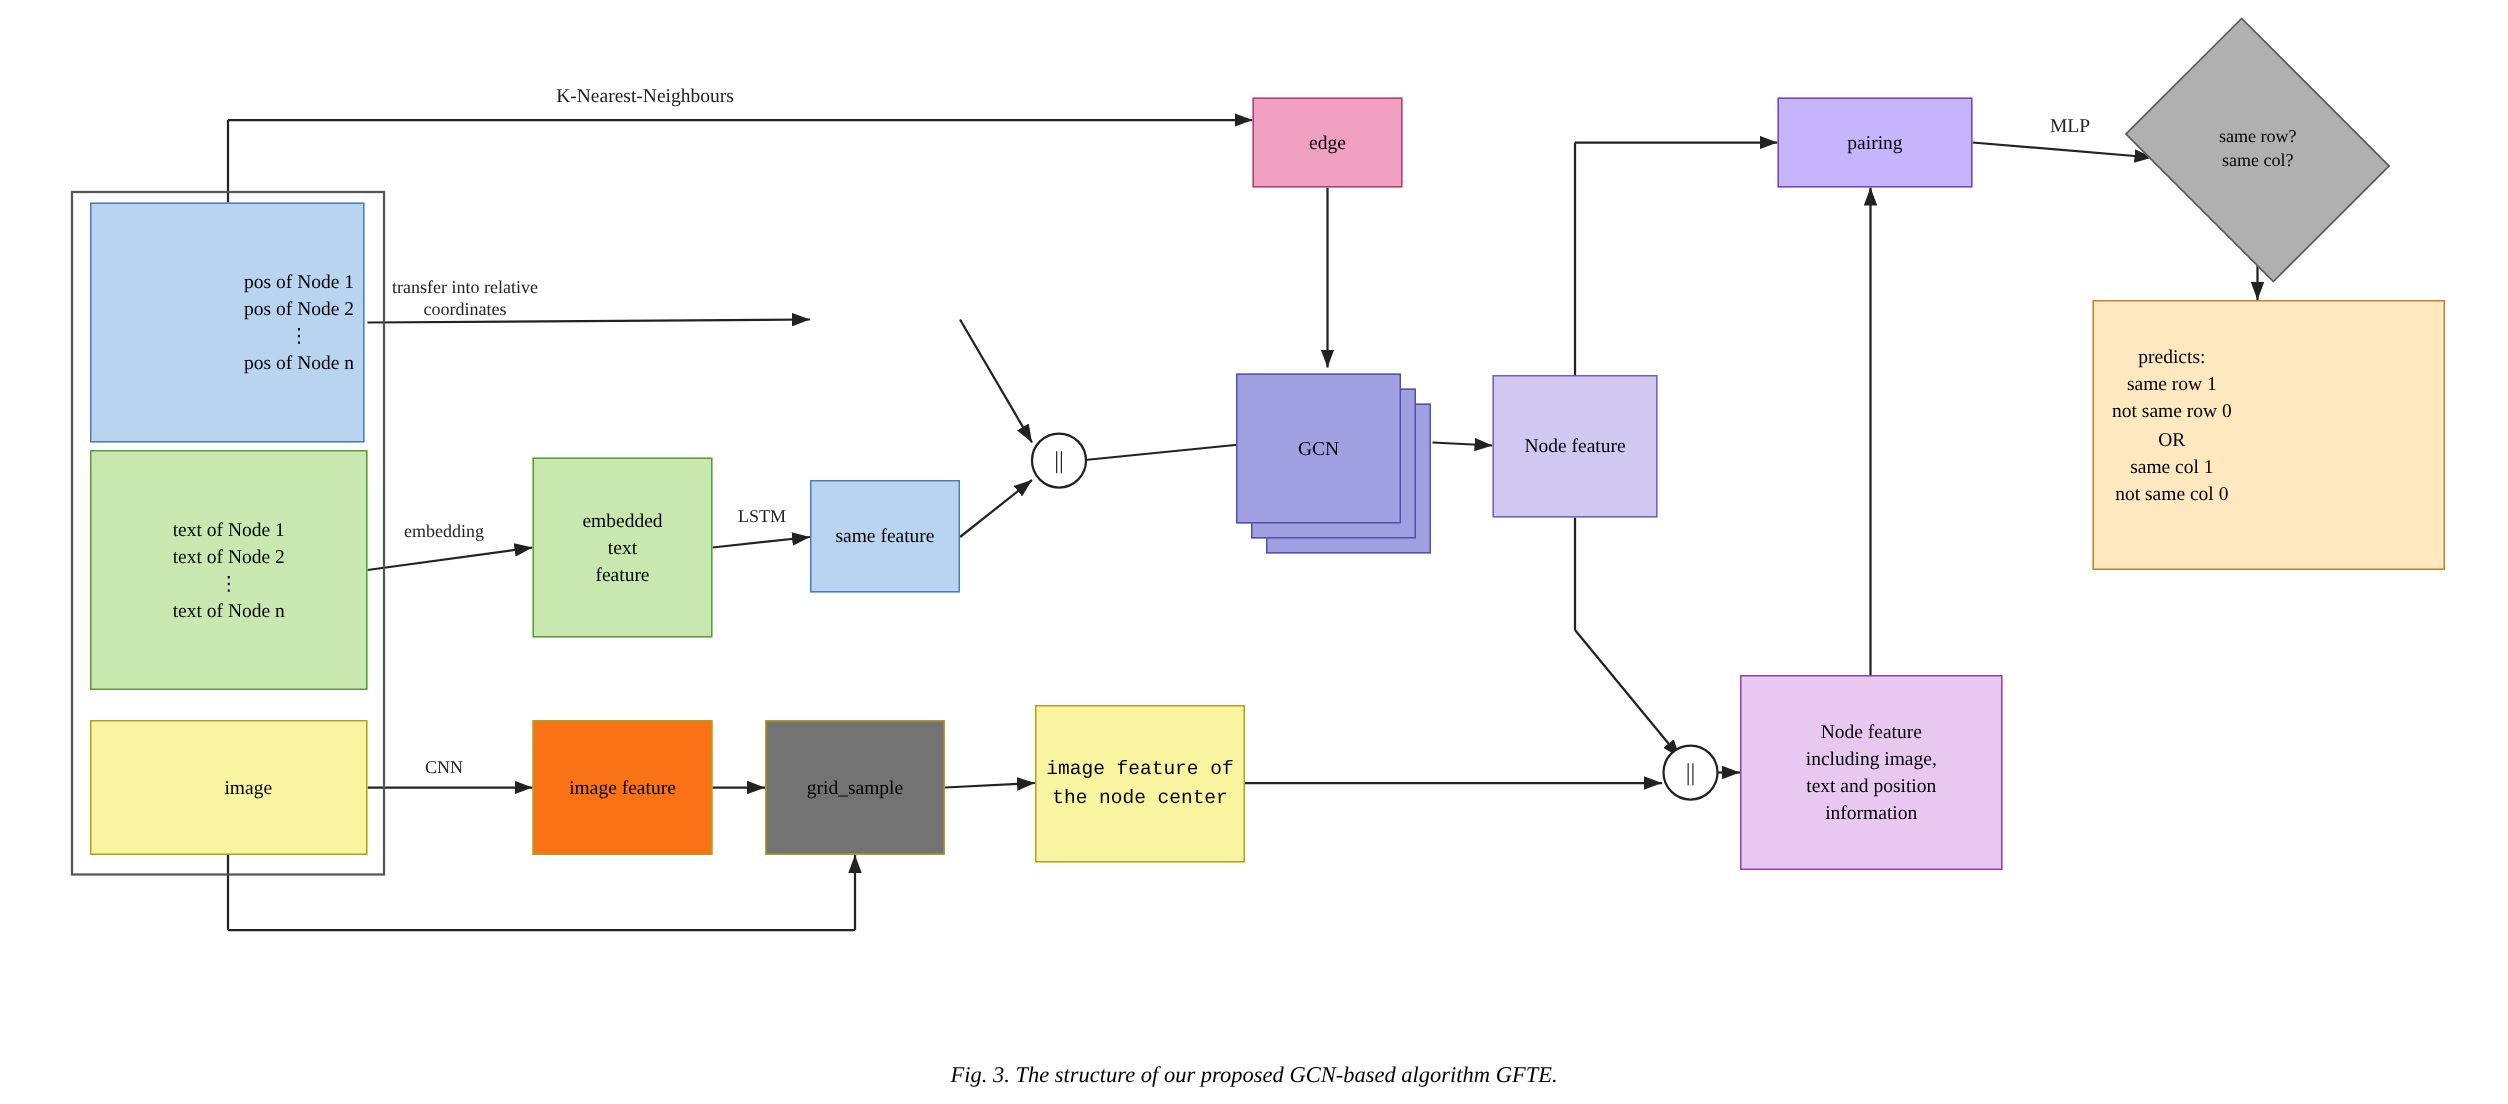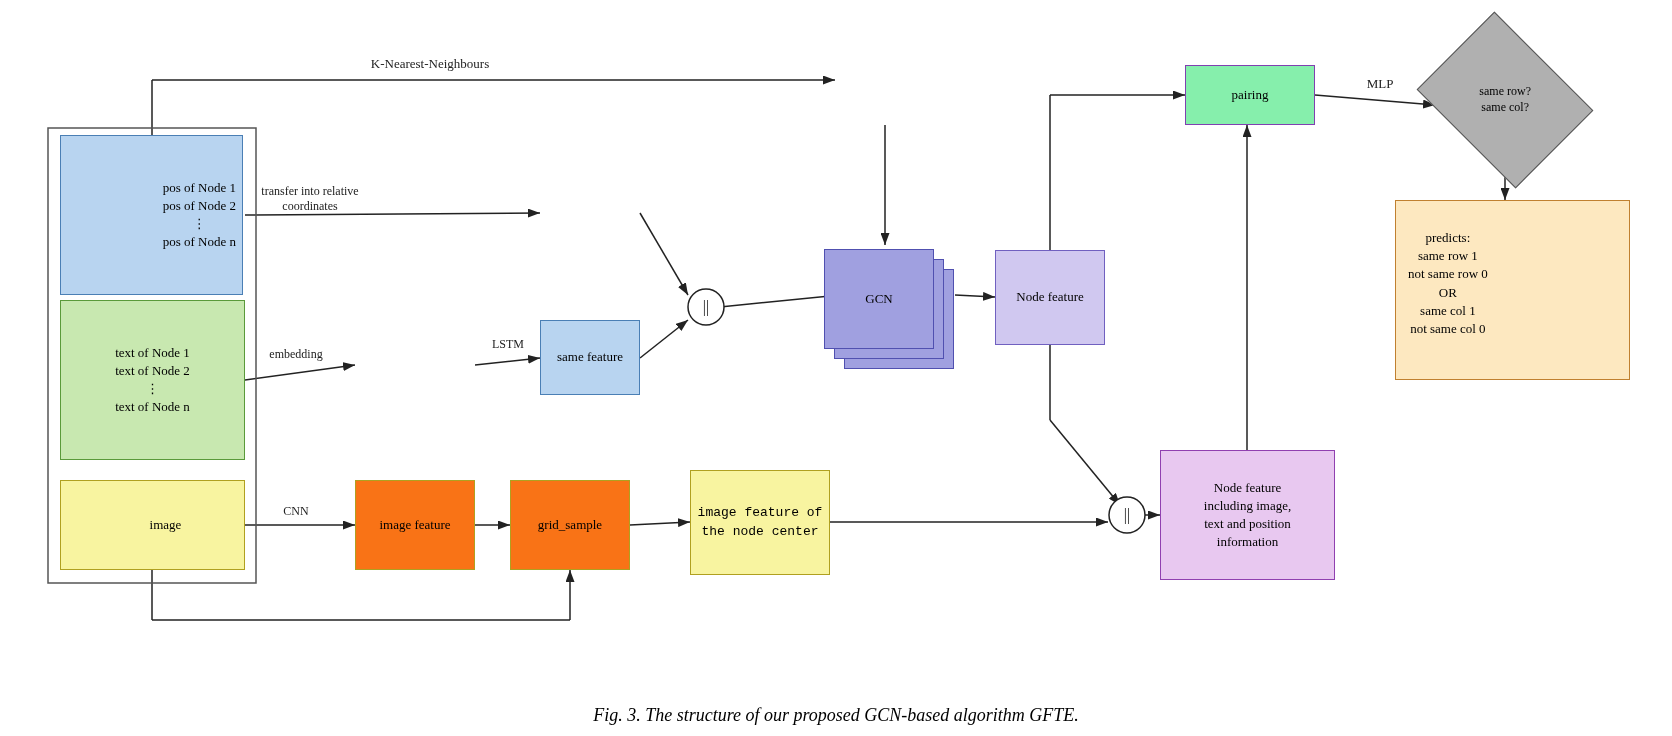--- a/index.html
+++ b/index.html
@@ -33,21 +33,21 @@
       top: 0; left: 0;
       width: 1672px;
       height: 680px;
       pointer-events: none;
     }
     .caption {
       position: absolute;
       bottom: 10px;
       width: 100%;
       text-align: center;
-      font-size: 18px;
+      font-size: 15px;
       font-style: italic;
     }
     
     .diamond {
       position: absolute;
       display: flex;
       align-items: center;
       justify-content: center;
       text-align: center;
       font-size: 12px;
@@ -157,57 +157,65 @@
     <span>text of Node 1
 text of Node 2
 ⋮
 text of Node n</span>
   </div>
 
   <div class="box" style="left:60px;top:480px;width:185px;height:90px;background:#f8f4a0;border-color:#b0a020;padding-left:32px;">
     <span>image</span>
   </div>
 
+  <div class="box" style="left:355px;top:305px;width:120px;height:120px;background:#c8e8b0;border-color:#5a9a3a;white-space:pre-line;">
+    <span>embedded
+text
+feature</span>
+  </div>
 
 
   <div class="box" style="left:540px;top:320px;width:100px;height:75px;background:#b8d4f0;border-color:#4a7fb5;">
     <span>same
 feature</span>
   </div>
 
   <div class="box" style="left:355px;top:480px;width:120px;height:90px;background:#f97316;border-color:#b0a020;">
     <span>image
 feature</span>
   </div>
 
-  <div class="box" style="left:510px;top:480px;width:120px;height:90px;background:#f97316;border-color:#b0a020;">
+  <div class="box" style="left:510px;top:480px;width:120px;height:90px;background:#737373;border-color:#b0a020;">
     <span>grid_sample</span>
   </div>
 
   <div class="box" style="left:690px;top:470px;width:140px;height:105px;background:#f8f4a0;border-color:#b0a020;font-family:Liberation Mono, monospace;">
     <span>image feature
 of the node
 center</span>
   </div>
 
+  <div class="box" style="left:835px;top:65px;width:100px;height:60px;background:#f0a0c0;border-color:#b04070;">
+    <span>edge</span>
+  </div>
 
   <div class="box" style="left:844px;top:269px;width:110px;height:100px;background:#a0a0e0;border-color:#5050b0;">
   </div>
   <div class="box" style="left:834px;top:259px;width:110px;height:100px;background:#a0a0e0;border-color:#5050b0;">
   </div>
   <div class="box" style="left:824px;top:249px;width:110px;height:100px;background:#a0a0e0;border-color:#5050b0;">
     <span>GCN</span>
   </div>
 
   <div class="box" style="left:995px;top:250px;width:110px;height:95px;background:#d0c8f0;border-color:#7060c0;">
     <span>Node
 feature</span>
   </div>
 
-  <div class="box" style="left:1185px;top:65px;width:130px;height:60px;background:#86efac;border-color:#8040b0;">
+  <div class="box" style="left:1185px;top:65px;width:130px;height:60px;background:#c4b5fd;border-color:#8040b0;">
     <span>pairing</span>
   </div>
 
   <div class="box" style="left:1160px;top:450px;width:175px;height:130px;background:#e8c8f0;border-color:#9040b0;white-space:pre-line;">
     <span>Node feature
 including image,
 text and position
 information</span>
   </div>
 

